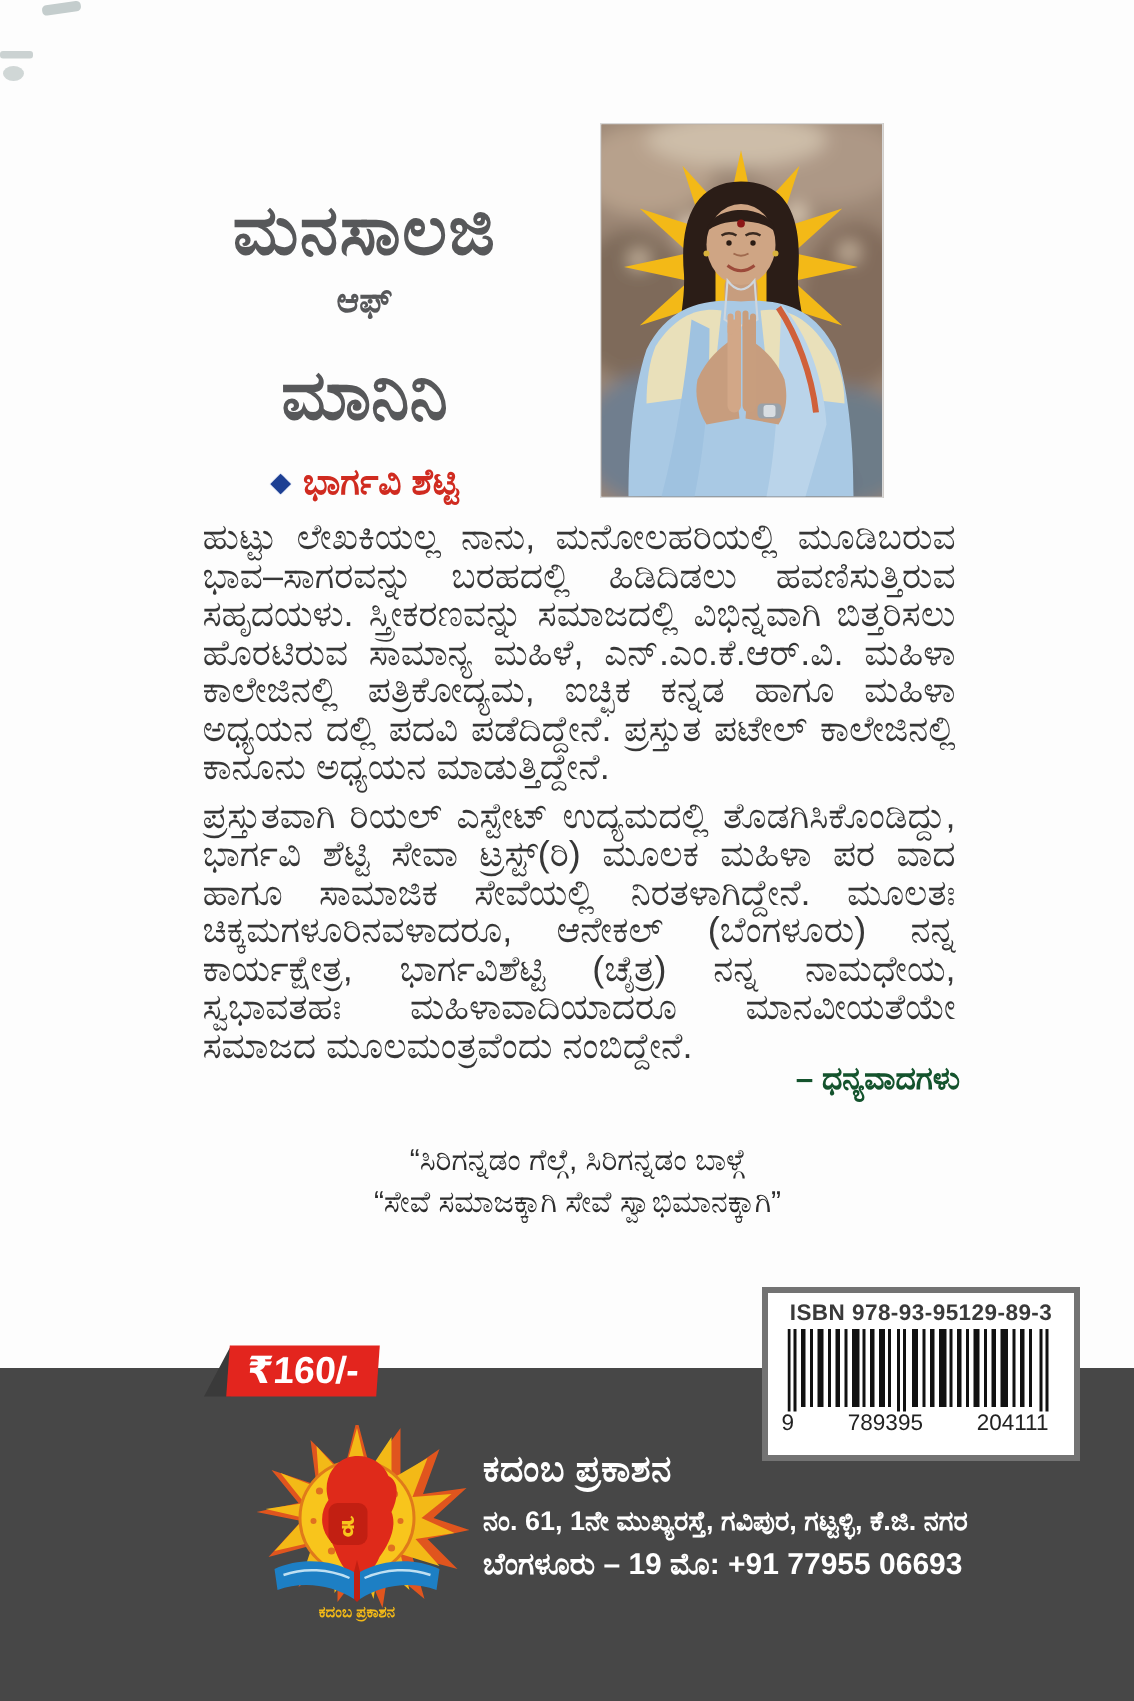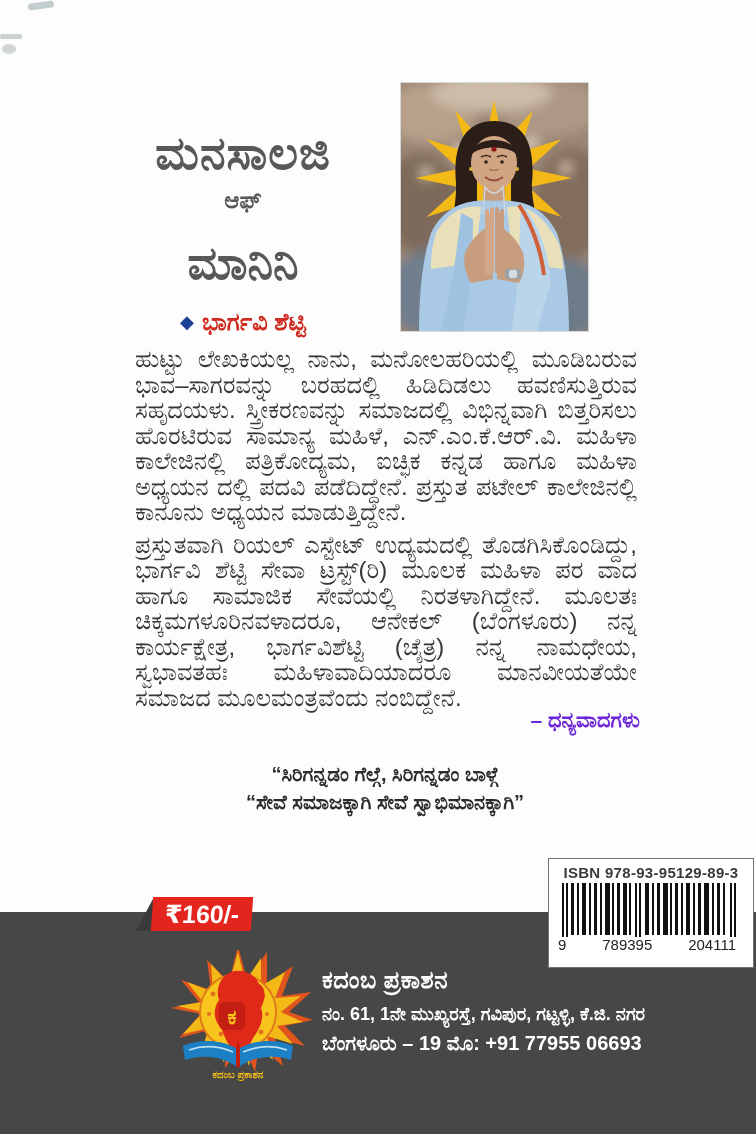--- a/index.html
+++ b/index.html
@@ -25,39 +25,39 @@
   
   .photo{position:absolute;left:400px;top:82px;width:187px;height:248px;border:1px solid #d8d8d8;background:#9a8878;}
   .photo svg{display:block;}
 
   
   .bio{position:absolute;left:135px;top:346px;width:502px;color:#373737;
        font-size:24px;line-height:25.5px;text-align:justify;font-weight:500;}
   .bio p{margin:0;}
   .bio p + p{margin-top:7px;}
   .signoff{position:absolute;left:135px;top:708px;width:505px;text-align:right;
-           font-size:21px;font-weight:bold;color:#6d28d9;}
+           font-size:21px;font-weight:bold;color:#14532d;}
 
   
   .quotes{position:absolute;left:110px;top:760px;width:550px;text-align:center;
-          color:#2c2c2c;font-weight:bold;font-size:20px;line-height:28px;}
+          color:#2c2c2c;font-weight:normal;font-size:20px;line-height:28px;}
 
   
   .bottom-band{position:absolute;left:0;top:912px;width:756px;height:222px;background:#474747;}
 
   
   .price-tag{position:absolute;left:152px;top:897px;width:100px;height:34px;background:#e3251e;
              color:#ffffff;font-size:25px;font-weight:bold;display:flex;align-items:center;justify-content:center;
              transform:skewX(-4deg);z-index:4;}
   .price-fold{position:absolute;left:136px;top:897px;width:0;height:0;z-index:3;
               border-bottom:34px solid #3a3a3a;border-left:18px solid transparent;}
 
   
   .isbn-box{position:absolute;left:508px;top:858px;width:204px;height:108px;background:#ffffff;
-            border:1px solid #737373;z-index:5;text-align:center;margin-left:40px;}
+            border:4px solid #737373;z-index:5;text-align:center;}
   .isbn-label{font-size:15px;font-weight:bold;color:#3a3a3a;margin-top:5px;letter-spacing:.3px;}
   .barcode{margin-top:2px;}
   .barcode-digits{display:flex;justify-content:space-between;padding:0 14px 0 6px;margin-top:-16px;
                   font-size:15px;color:#222;font-family:"Liberation Sans",sans-serif;}
   .barcode-digits span{background:#fff;padding:0 3px;line-height:16px;}
 
   
   .pub-logo{position:absolute;left:163px;top:950px;width:150px;height:132px;z-index:2;}
 
   

